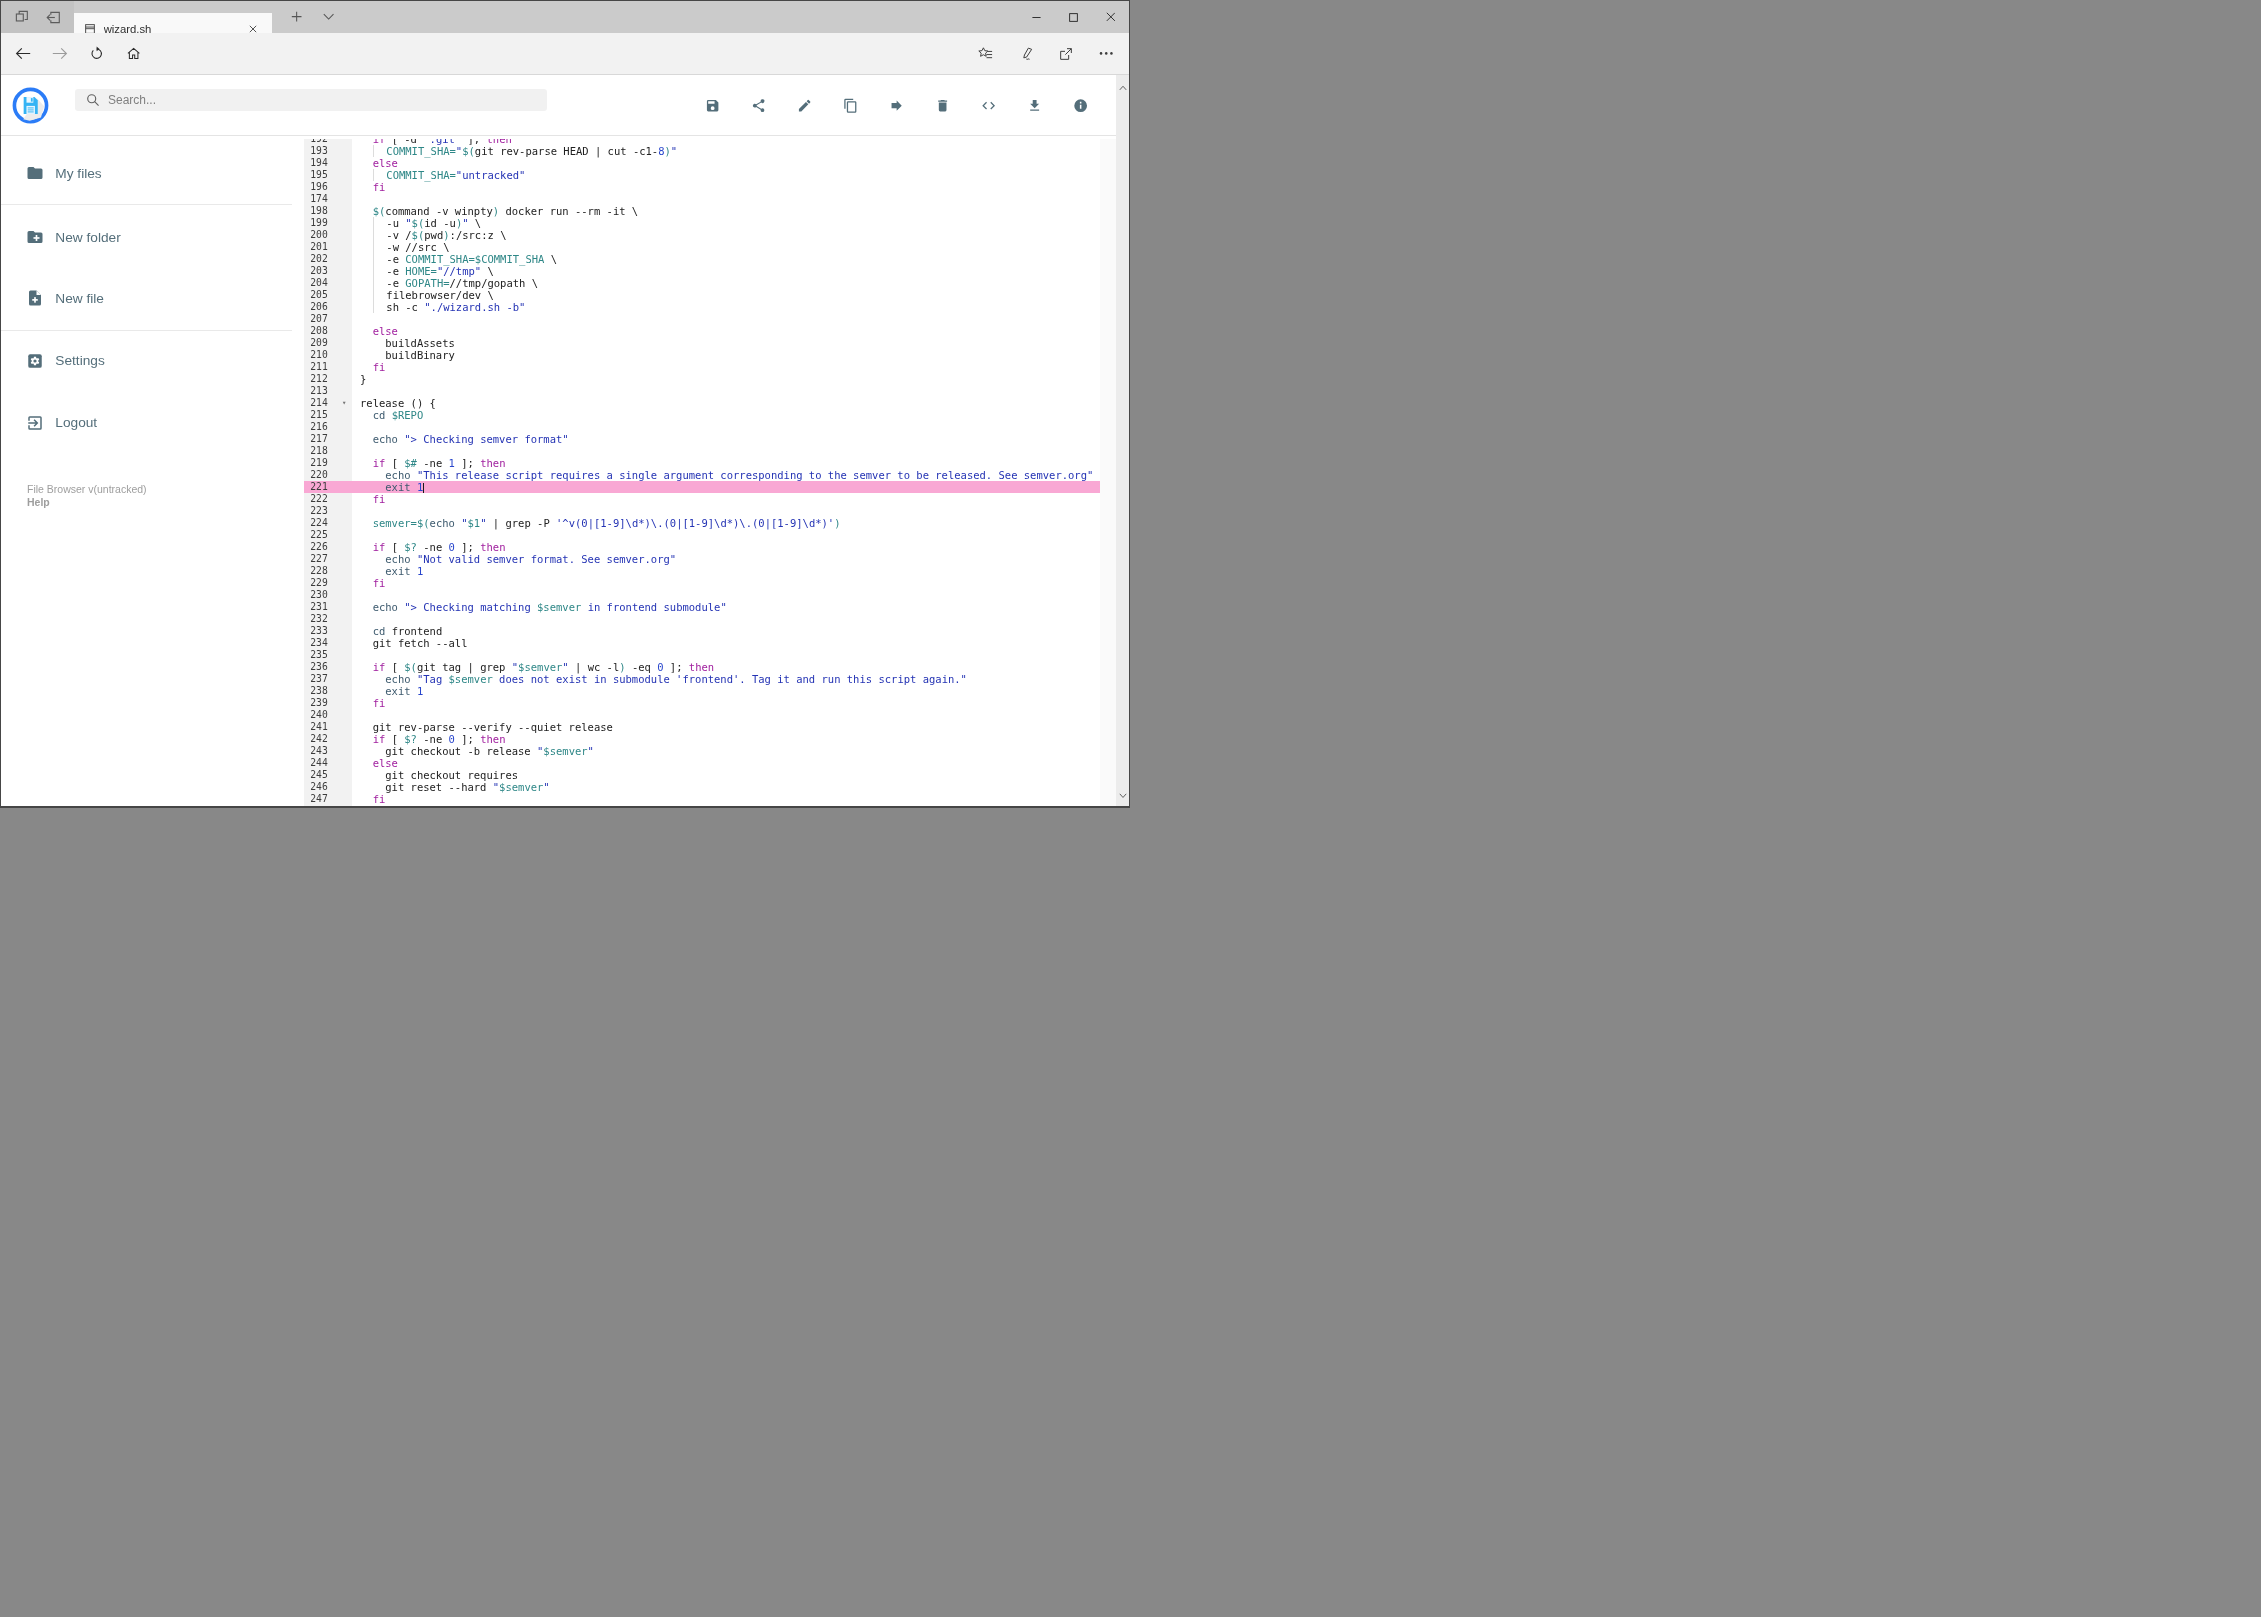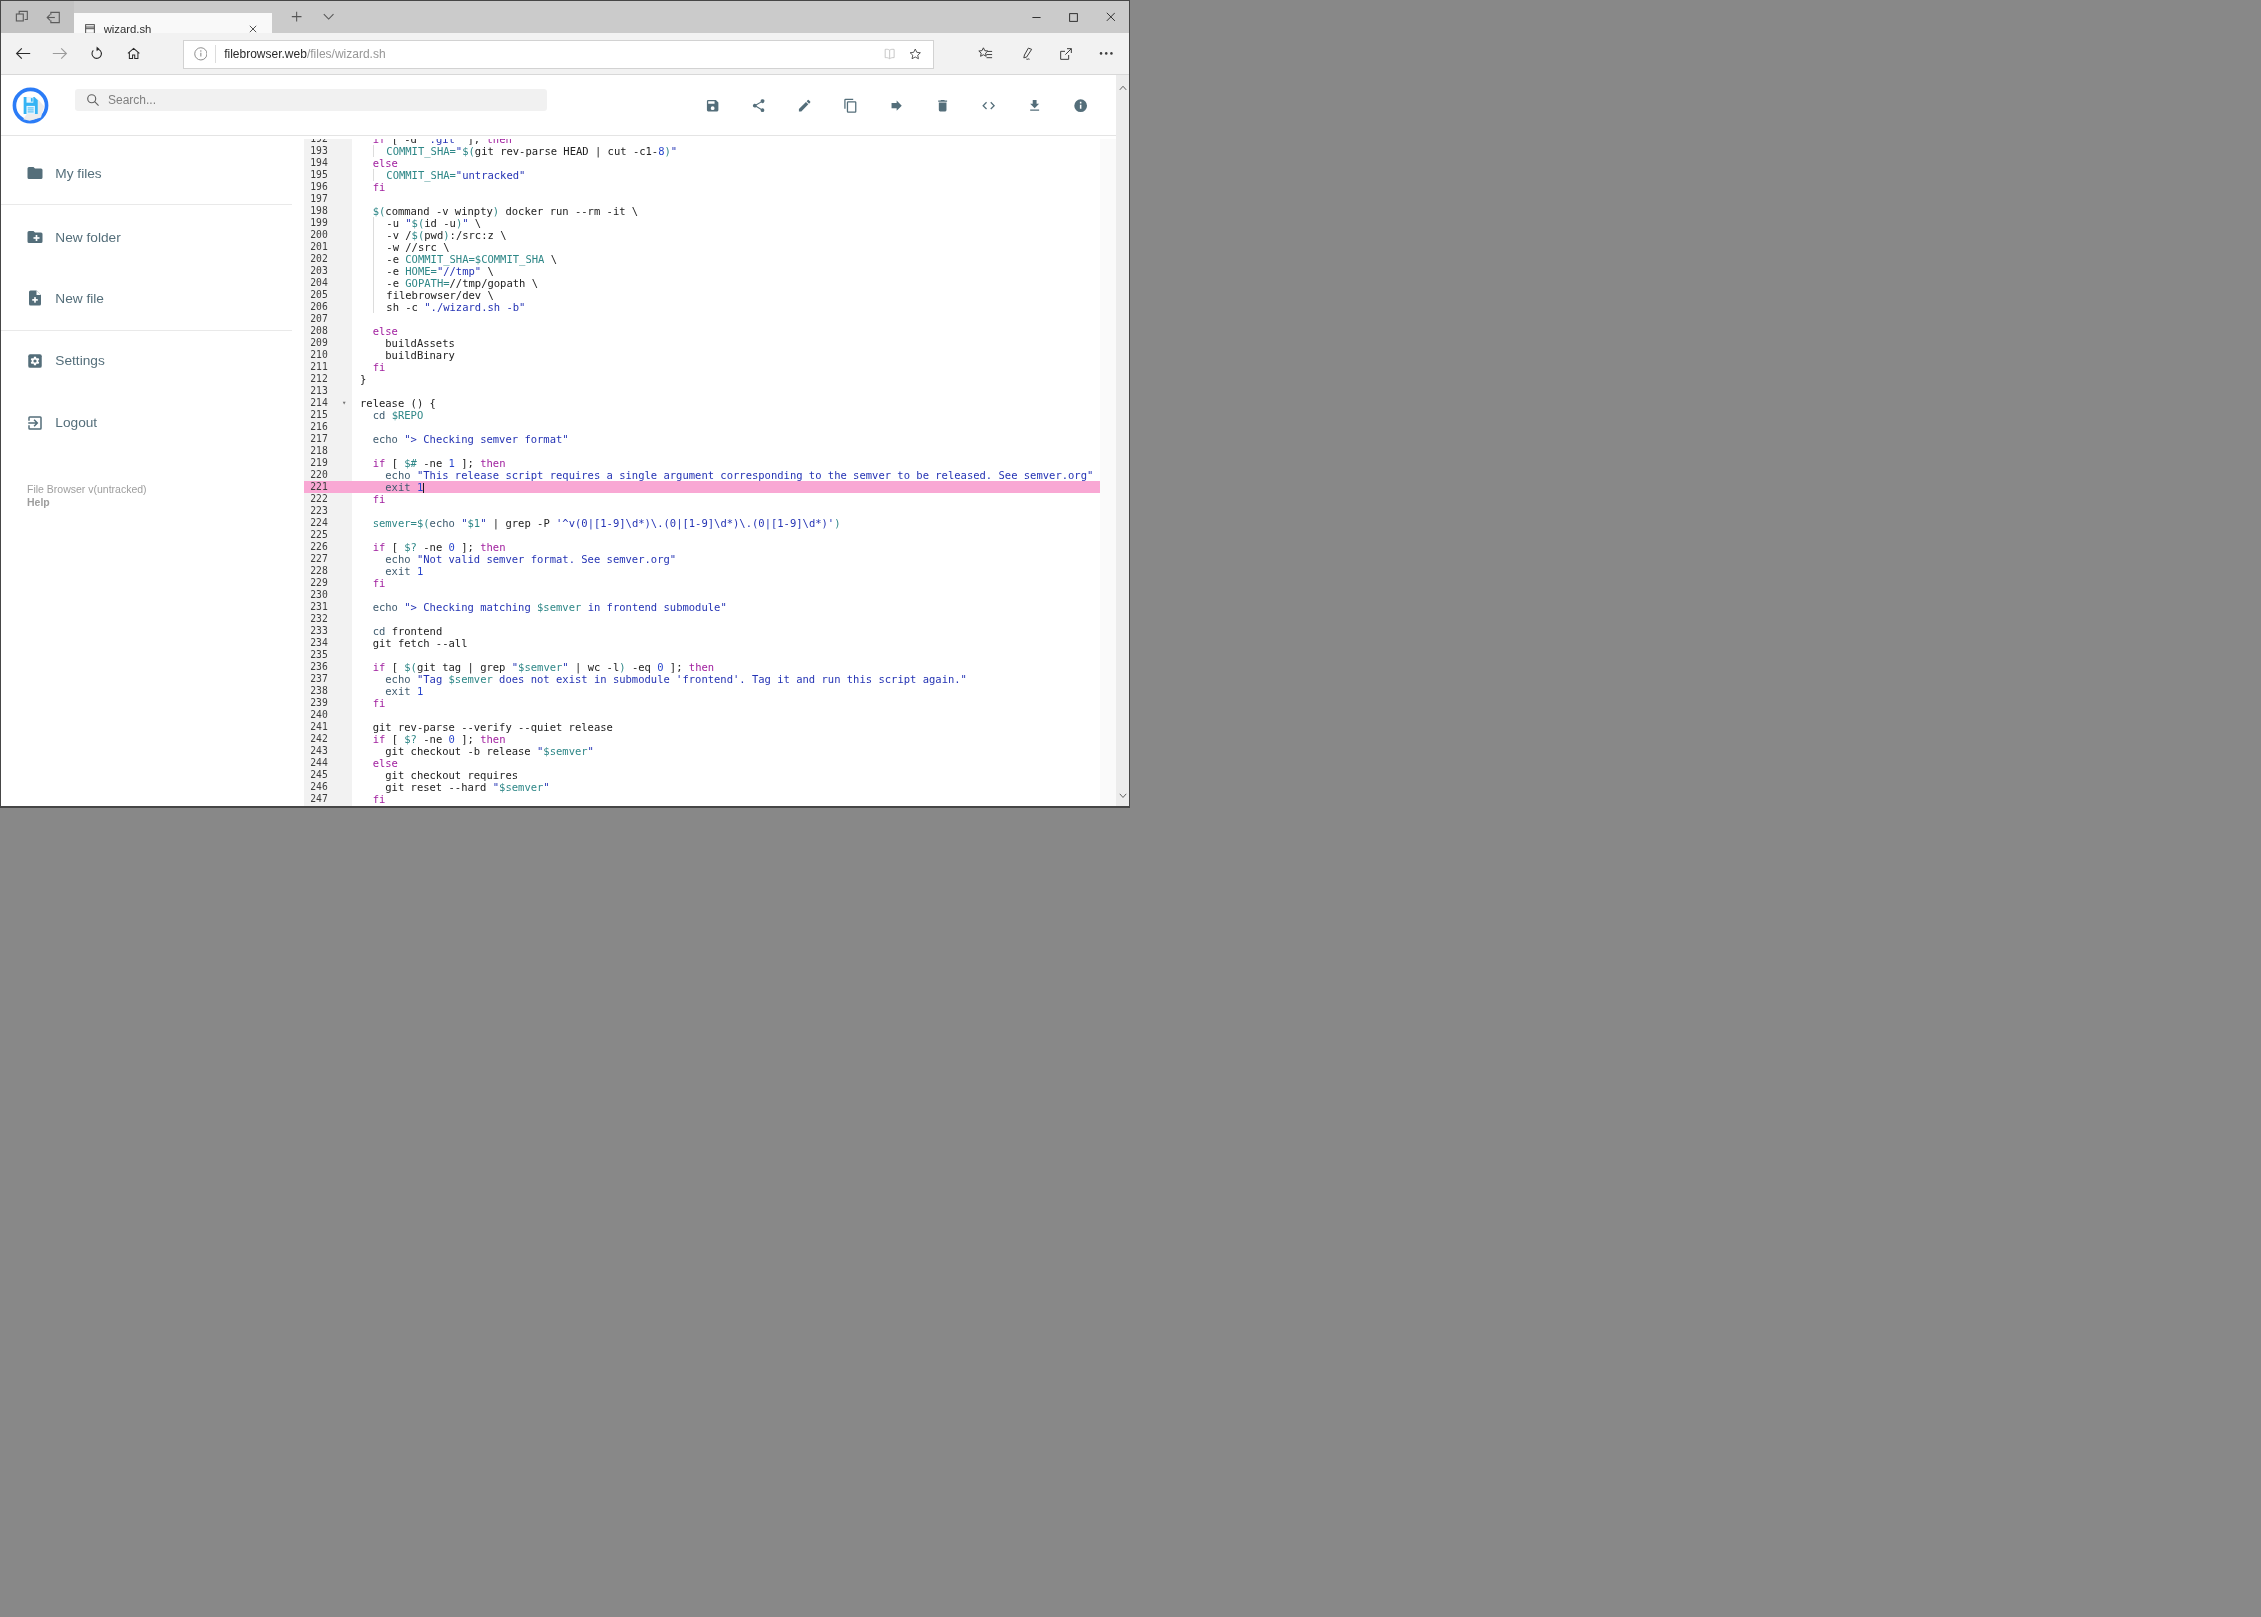--- a/index.html
+++ b/index.html
@@ -161,41 +161,20 @@
       <svg width="15.3" height="15.3" viewBox="0 0 24 24">
           <path d="M12 4.6a7.4 7.4 0 1 1-5.2 2.2" fill="none" stroke="#2a2a2a" stroke-width="1.7"></path>
           <polygon points="12,0.8 12,8.4 16.4,4.6" fill="#2a2a2a"></polygon>
         </svg>
     </span>
     <span class="navbtn">
       <svg width="15.3" height="15.3" viewBox="0 0 24 24">
           <path d="M3 11.5L12 3.8l9 7.7M5.3 10v9.5h5v-5.3h3.4v5.3h5V10" fill="none" stroke="#2a2a2a" stroke-width="1.6"></path>
         </svg>
     </span>
-    <div class="addressbar">
-      <svg class="addr-info" width="13.7" height="13.7" viewBox="0 0 17 17">
-          <circle cx="8.5" cy="8.5" r="7.6" fill="none" stroke="#8a8a8a" stroke-width="1.2"></circle>
-          <path d="M8.5 7.2v4.6" stroke="#8a8a8a" stroke-width="1.3"></path>
-          <circle cx="8.5" cy="5" r="0.9" fill="#8a8a8a"></circle>
-        </svg>
-      <span class="addr-sep"></span>
-      <span class="addr-text"><span>filebrowser.web</span><span class="path">/files/wizard.sh</span></span>
-      <span class="addr-icons">
-        <span class="tabbtn">
-          <svg width="15.3" height="13.7" viewBox="0 0 24 20">
-              <path d="M12 4.2C10 2.8 7.5 2.6 5 3v13c2.5-.4 5 .2 7 1.6 2-1.4 4.5-2 7-1.6V3c-2.5-.4-5-.2-7 1.2zM12 4.2v13.4" fill="none" stroke="#c4c4c4" stroke-width="1.5"></path>
-            </svg>
-        </span>
-        <span class="tabbtn">
-          <svg width="14.5" height="14.5" viewBox="0 0 24 24">
-              <path d="M12 3.4l2.6 5.4 5.9.7-4.4 4 1.2 5.9L12 16.5l-5.3 2.9 1.2-5.9-4.4-4 5.9-.7z" fill="none" stroke="#3e3e3e" stroke-width="1.4"></path>
-            </svg>
-        </span>
-      </span>
-    </div>
     <div class="nav-right">
       <span class="navbtn">
         <svg width="17" height="15.3" viewBox="0 0 24 22">
             <path d="M9 2.6l2 4.1 4.5.5-3.4 3.1.9 4.5L9 12.6l-4.1 2.2.9-4.5-3.4-3.1 4.5-.5z" fill="none" stroke="#3e3e3e" stroke-width="1.4"></path>
             <path d="M15.5 7.8h6M13.5 12.3h8M13.5 16.8h8" stroke="#3e3e3e" stroke-width="1.4"></path>
           </svg>
       </span>
       <span class="navbtn">
         <svg width="16" height="16" viewBox="0 0 24 24">
             <path d="M15.5 3.2l5 1.8-7.6 11.6-4.2 1.2 1-4.3zM12.5 19.5c1.6 1.6 3.2-1.2 4.8.4" fill="none" stroke="#3e3e3e" stroke-width="1.5"></path>
@@ -333,21 +312,21 @@
       </div>
     <div class="editor">
       <div class="gutterbg"></div>
       <div class="cmrail"></div>
       <div class="rows" id="codeRows">
           <div class="row"><span class="num">192</span><span class="code"><span class="tp">  </span><span class="tk">if</span><span class="tp"> [ -d </span><span class="ts">".git"</span><span class="tp"> ]; </span><span class="tk">then</span></span></div>
           <div class="row"><span class="num">193</span><span class="code"><span class="tp">  </span><span class="tg"></span><span class="tp">  </span><span class="tv">COMMIT_SHA=</span><span class="ts">"</span><span class="tv">$(</span><span class="tp">git rev-parse HEAD | cut -c1-</span><span class="tn">8</span><span class="tv">)</span><span class="ts">"</span></span></div>
           <div class="row"><span class="num">194</span><span class="code"><span class="tp">  </span><span class="tk">else</span></span></div>
           <div class="row"><span class="num">195</span><span class="code"><span class="tp">  </span><span class="tg"></span><span class="tp">  </span><span class="tv">COMMIT_SHA=</span><span class="ts">"untracked"</span></span></div>
           <div class="row"><span class="num">196</span><span class="code"><span class="tp">  </span><span class="tk">fi</span></span></div>
-          <div class="row"><span class="num">197</span><span class="code"></span></div>
+          <div class="row"><span class="num">174</span><span class="code"></span></div>
           <div class="row"><span class="num">198</span><span class="code"><span class="tp">  </span><span class="tv">$(</span><span class="tp">command -v winpty</span><span class="tv">)</span><span class="tp"> docker run --rm -it \</span></span></div>
           <div class="row"><span class="num">199</span><span class="code"><span class="tp">  </span><span class="tg"></span><span class="tp">  </span><span class="tp">-u </span><span class="ts">"</span><span class="tv">$(</span><span class="tp">id -u</span><span class="tv">)</span><span class="ts">"</span><span class="tp"> \</span></span></div>
           <div class="row"><span class="num">200</span><span class="code"><span class="tp">  </span><span class="tg"></span><span class="tp">  </span><span class="tp">-v /</span><span class="tv">$(</span><span class="tp">pwd</span><span class="tv">)</span><span class="tp">:/src:z \</span></span></div>
           <div class="row"><span class="num">201</span><span class="code"><span class="tp">  </span><span class="tg"></span><span class="tp">  </span><span class="tp">-w //src \</span></span></div>
           <div class="row"><span class="num">202</span><span class="code"><span class="tp">  </span><span class="tg"></span><span class="tp">  </span><span class="tp">-e </span><span class="tv">COMMIT_SHA=$COMMIT_SHA</span><span class="tp"> \</span></span></div>
           <div class="row"><span class="num">203</span><span class="code"><span class="tp">  </span><span class="tg"></span><span class="tp">  </span><span class="tp">-e </span><span class="tv">HOME=</span><span class="ts">"//tmp"</span><span class="tp"> \</span></span></div>
           <div class="row"><span class="num">204</span><span class="code"><span class="tp">  </span><span class="tg"></span><span class="tp">  </span><span class="tp">-e </span><span class="tv">GOPATH=</span><span class="tp">//tmp/gopath \</span></span></div>
           <div class="row"><span class="num">205</span><span class="code"><span class="tp">  </span><span class="tg"></span><span class="tp">  </span><span class="tp">filebrowser/dev \</span></span></div>
           <div class="row"><span class="num">206</span><span class="code"><span class="tp">  </span><span class="tg"></span><span class="tp">  </span><span class="tp">sh -c </span><span class="ts">"./wizard.sh -b"</span></span></div>
           <div class="row"><span class="num">207</span><span class="code"></span></div>

